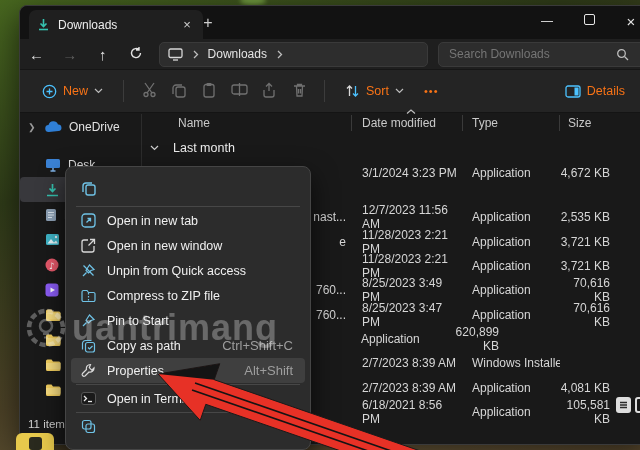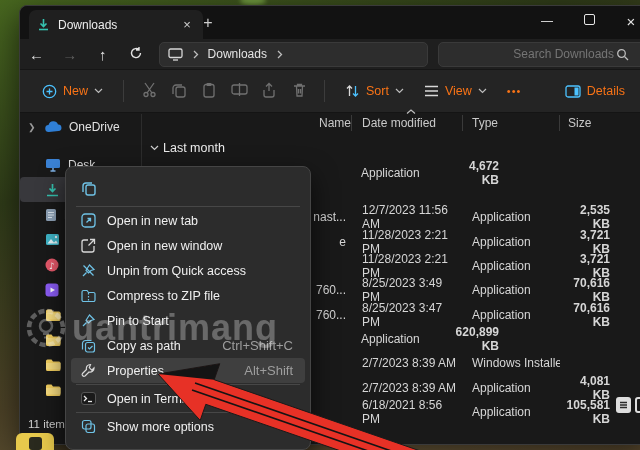--- a/index.html
+++ b/index.html
@@ -18,48 +18,48 @@
   .wincontrols{position:absolute;right:8px;top:2px;display:flex;gap:22px;color:#e6e6e6;align-items:center;height:26px;}
   .wc{width:20px;text-align:center;font-size:12px;}
   .wc .box{display:inline-block;width:9px;height:9px;border:1px solid #e6e6e6;border-radius:2px;}
   .navbar{position:absolute;left:0;top:33px;width:100%;height:30px;background:#1f1f1f;display:flex;align-items:center;}
   .navicn{width:34px;text-align:center;color:#e2e2e2;font-size:15px;}
   .dim{color:#5f5f5f;}
   .pill{background:#2d2d2d;border:1px solid #3a3a3a;border-radius:5px;height:23px;display:flex;align-items:center;}
   .addr{width:258px;margin-left:6px;padding:0 8px;gap:9px;color:#e4e4e4;font-size:12px;}
   .srch{width:198px;margin-left:10px;padding:0 8px;}
   .srch input{background:transparent;border:none;outline:none;color:#bdbdbd;font-size:12px;width:165px;
-    font-family:"Liberation Sans",sans-serif;text-align:right;}
+    font-family:"Liberation Sans",sans-serif;}
   .cmdbar{position:absolute;left:0;top:63px;width:100%;height:42px;background:#242424;border-top:1px solid #161616;
     border-bottom:1px solid #141414;display:flex;align-items:center;color:#f97316;font-size:12.5px;}
   .cmdsep{width:1px;height:22px;background:#3c3c3c;margin:0 10px;}
   .cmdbtn{display:flex;align-items:center;gap:6px;padding:0 10px;}
   .cicon{width:30px;text-align:center;}
   
   .sidebar{position:absolute;left:0;top:108px;width:121px;height:306px;border-right:1px solid #2c2c2c;
     color:#e0e0e0;font-size:12px;}
   .sbitem{display:flex;align-items:center;gap:7px;height:25px;padding-left:8px;white-space:nowrap;overflow:hidden;}
   .sbitem.sel{background:#38383c;border-radius:4px;margin-right:3px;}
   .sbchev{width:10px;color:#9a9a9a;font-size:9px;}
   .sbgap{height:13px;}
   
   .listpane{position:absolute;left:122px;top:105px;width:485px;height:320px;font-size:12px;color:#d6d6d6;}
   .lhdr{display:flex;height:24px;align-items:center;color:#c9c9c9;position:relative;}
   .hc{height:16px;line-height:16px;border-right:1px solid #3a3a3a;}
-  .hc.c1{width:210px;padding-left:36px;box-sizing:border-box;text-align:right;}
+  .hc.c1{width:210px;padding-left:36px;box-sizing:border-box;}
   .hc.c2{width:111px;padding-left:10px;box-sizing:border-box;}
   .hc.c3{width:97px;padding-left:9px;box-sizing:border-box;}
   .hc.c4{width:62px;padding-left:8px;box-sizing:border-box;border-right:none;}
   .sortchev{position:absolute;left:264px;top:-2px;}
-  .grouprow{display:flex;align-items:center;height:26px;gap:4px;padding-left:8px;color:#ececec;font-size:12.5px;}
+  .grouprow{display:flex;align-items:center;height:26px;gap:14px;padding-left:8px;color:#ececec;font-size:12.5px;}
   .frow{display:flex;height:24.3px;align-items:center;}
   .fc1{width:210px;text-align:right;padding-right:6px;box-sizing:border-box;color:#d6d6d6;overflow:hidden;}
   .fc2{width:111px;padding-left:10px;box-sizing:border-box;}
   .fc3{width:97px;padding-left:9px;box-sizing:border-box;white-space:nowrap;overflow:hidden;}
-  .fc4{width:62px;text-align:right;padding-right:12px;box-sizing:border-box;font-weight:bold;}
+  .fc4{width:62px;text-align:right;padding-right:12px;box-sizing:border-box;}
   .spacer{height:20px;}
   .statusbar{position:absolute;left:8px;top:412px;display:flex;gap:10px;color:#cfcfcf;font-size:11.5px;align-items:center;}
   .viewtoggles{position:absolute;left:596px;top:391px;display:flex;gap:4px;}
   .vt{width:15px;height:16px;border-radius:3px;background:#dedede;display:flex;align-items:center;justify-content:center;}
   .vt.outline{background:transparent;border:2px solid #dedede;width:11px;height:12px;}
   .scrollthumb{position:absolute;left:624px;top:20px;width:2px;height:160px;background:#9a9a9a;}
   
   .ctxmenu{position:absolute;left:65px;top:166px;width:246px;height:284px;background:#2c2c2c;
     border:1px solid #454545;border-radius:8px;box-shadow:0 10px 26px rgba(0,0,0,.65);z-index:20;
     color:#f0f0f0;font-size:12.5px;box-sizing:border-box;padding-top:6px;}
@@ -189,29 +189,20 @@
       <div class="cmdbtn">
         <svg width="15" height="14" viewBox="0 0 15 14">
           <path d="M4.5 12 V2 M2 4.5 L4.5 2 L7 4.5" stroke="#d8d8d8" stroke-width="1.3" fill="none"></path>
           <path d="M10.5 2 V12 M8 9.5 L10.5 12 L13 9.5" stroke="#4cc2ff" stroke-width="1.3" fill="none"></path>
         </svg>
         <span>Sort</span>
         <svg width="9" height="6" viewBox="0 0 9 6">
             <path d="M1 1 L4.5 4.5 L8 1" stroke="#bdbdbd" stroke-width="1.2" fill="none"></path>
           </svg>
       </div>
-      <div class="cmdbtn">
-        <svg width="15" height="12" viewBox="0 0 15 12">
-          <path d="M1 1.5 h13 M1 6 h13 M1 10.5 h13" stroke="#d8d8d8" stroke-width="1.5"></path>
-        </svg>
-        <span>View</span>
-        <svg width="9" height="6" viewBox="0 0 9 6">
-            <path d="M1 1 L4.5 4.5 L8 1" stroke="#bdbdbd" stroke-width="1.2" fill="none"></path>
-          </svg>
-      </div>
       <div class="cmdbtn" style="letter-spacing:1px;font-size:11px">•••</div>
       <div class="cmdbtn" style="margin-left:auto;margin-right:14px">
         <svg width="16" height="13" viewBox="0 0 16 13">
           <rect x="1" y="1" width="14" height="11" rx="2" stroke="#4cc2ff" stroke-width="1.3" fill="none"></rect>
           <rect x="9.5" y="2.5" width="4" height="8" fill="#4cc2ff"></rect>
         </svg>
         <span>Details</span>
       </div>
     </div>
 
@@ -318,20 +309,21 @@
           </svg>
       </div>
       <div class="grouprow">
         <svg width="9" height="6" viewBox="0 0 9 6">
             <path d="M1 1 L4.5 4.5 L8 1" stroke="#cfcfcf" stroke-width="1.2" fill="none"></path>
           </svg>
         <span>Last month</span>
       </div>
       <div class="frow">
         <span class="fc1"></span>
+        <span class="fc2">3/1/2024 3:23 PM</span>
         <span class="fc3">Application</span>
         <span class="fc4">4,672 KB</span>
       </div>
       <div class="spacer"></div>
       <div class="frow">
         <span class="fc1">nast...</span>
         <span class="fc2">12/7/2023 11:56 AM</span>
         <span class="fc3">Application</span>
         <span class="fc4">2,535 KB</span>
       </div>
@@ -486,21 +478,20 @@
       <span>Open in Terminal</span>
     </div>
     <div class="msep"></div>
     <div class="mitem">
       <span class="micon">
         <svg width="15" height="15" viewBox="0 0 15 15">
             <rect x="1.5" y="1.5" width="8.5" height="8.5" rx="2" stroke="#6fc2e6" stroke-width="1.2" fill="none"></rect>
             <rect x="5" y="5" width="8.5" height="8.5" rx="2" stroke="#6fc2e6" stroke-width="1.2" fill="none"></rect>
           </svg>
       </span>
-      <span>Show more options</span>
     </div>
   </div>
 
   <div class="watermark">
     <svg width="48" height="48" viewBox="0 0 48 48" style="opacity:.33">
       <circle cx="24" cy="24" r="17" stroke="#eaeaea" stroke-width="4.5" fill="none" stroke-dasharray="6 3"></circle>
       <circle cx="24" cy="22" r="6" stroke="#eaeaea" stroke-width="2.5" fill="none"></circle>
       <path d="M21 30 h6 M22 33.5 h4" stroke="#eaeaea" stroke-width="2.2"></path>
     </svg>
     <span class="wmtext">uantrimang</span>

